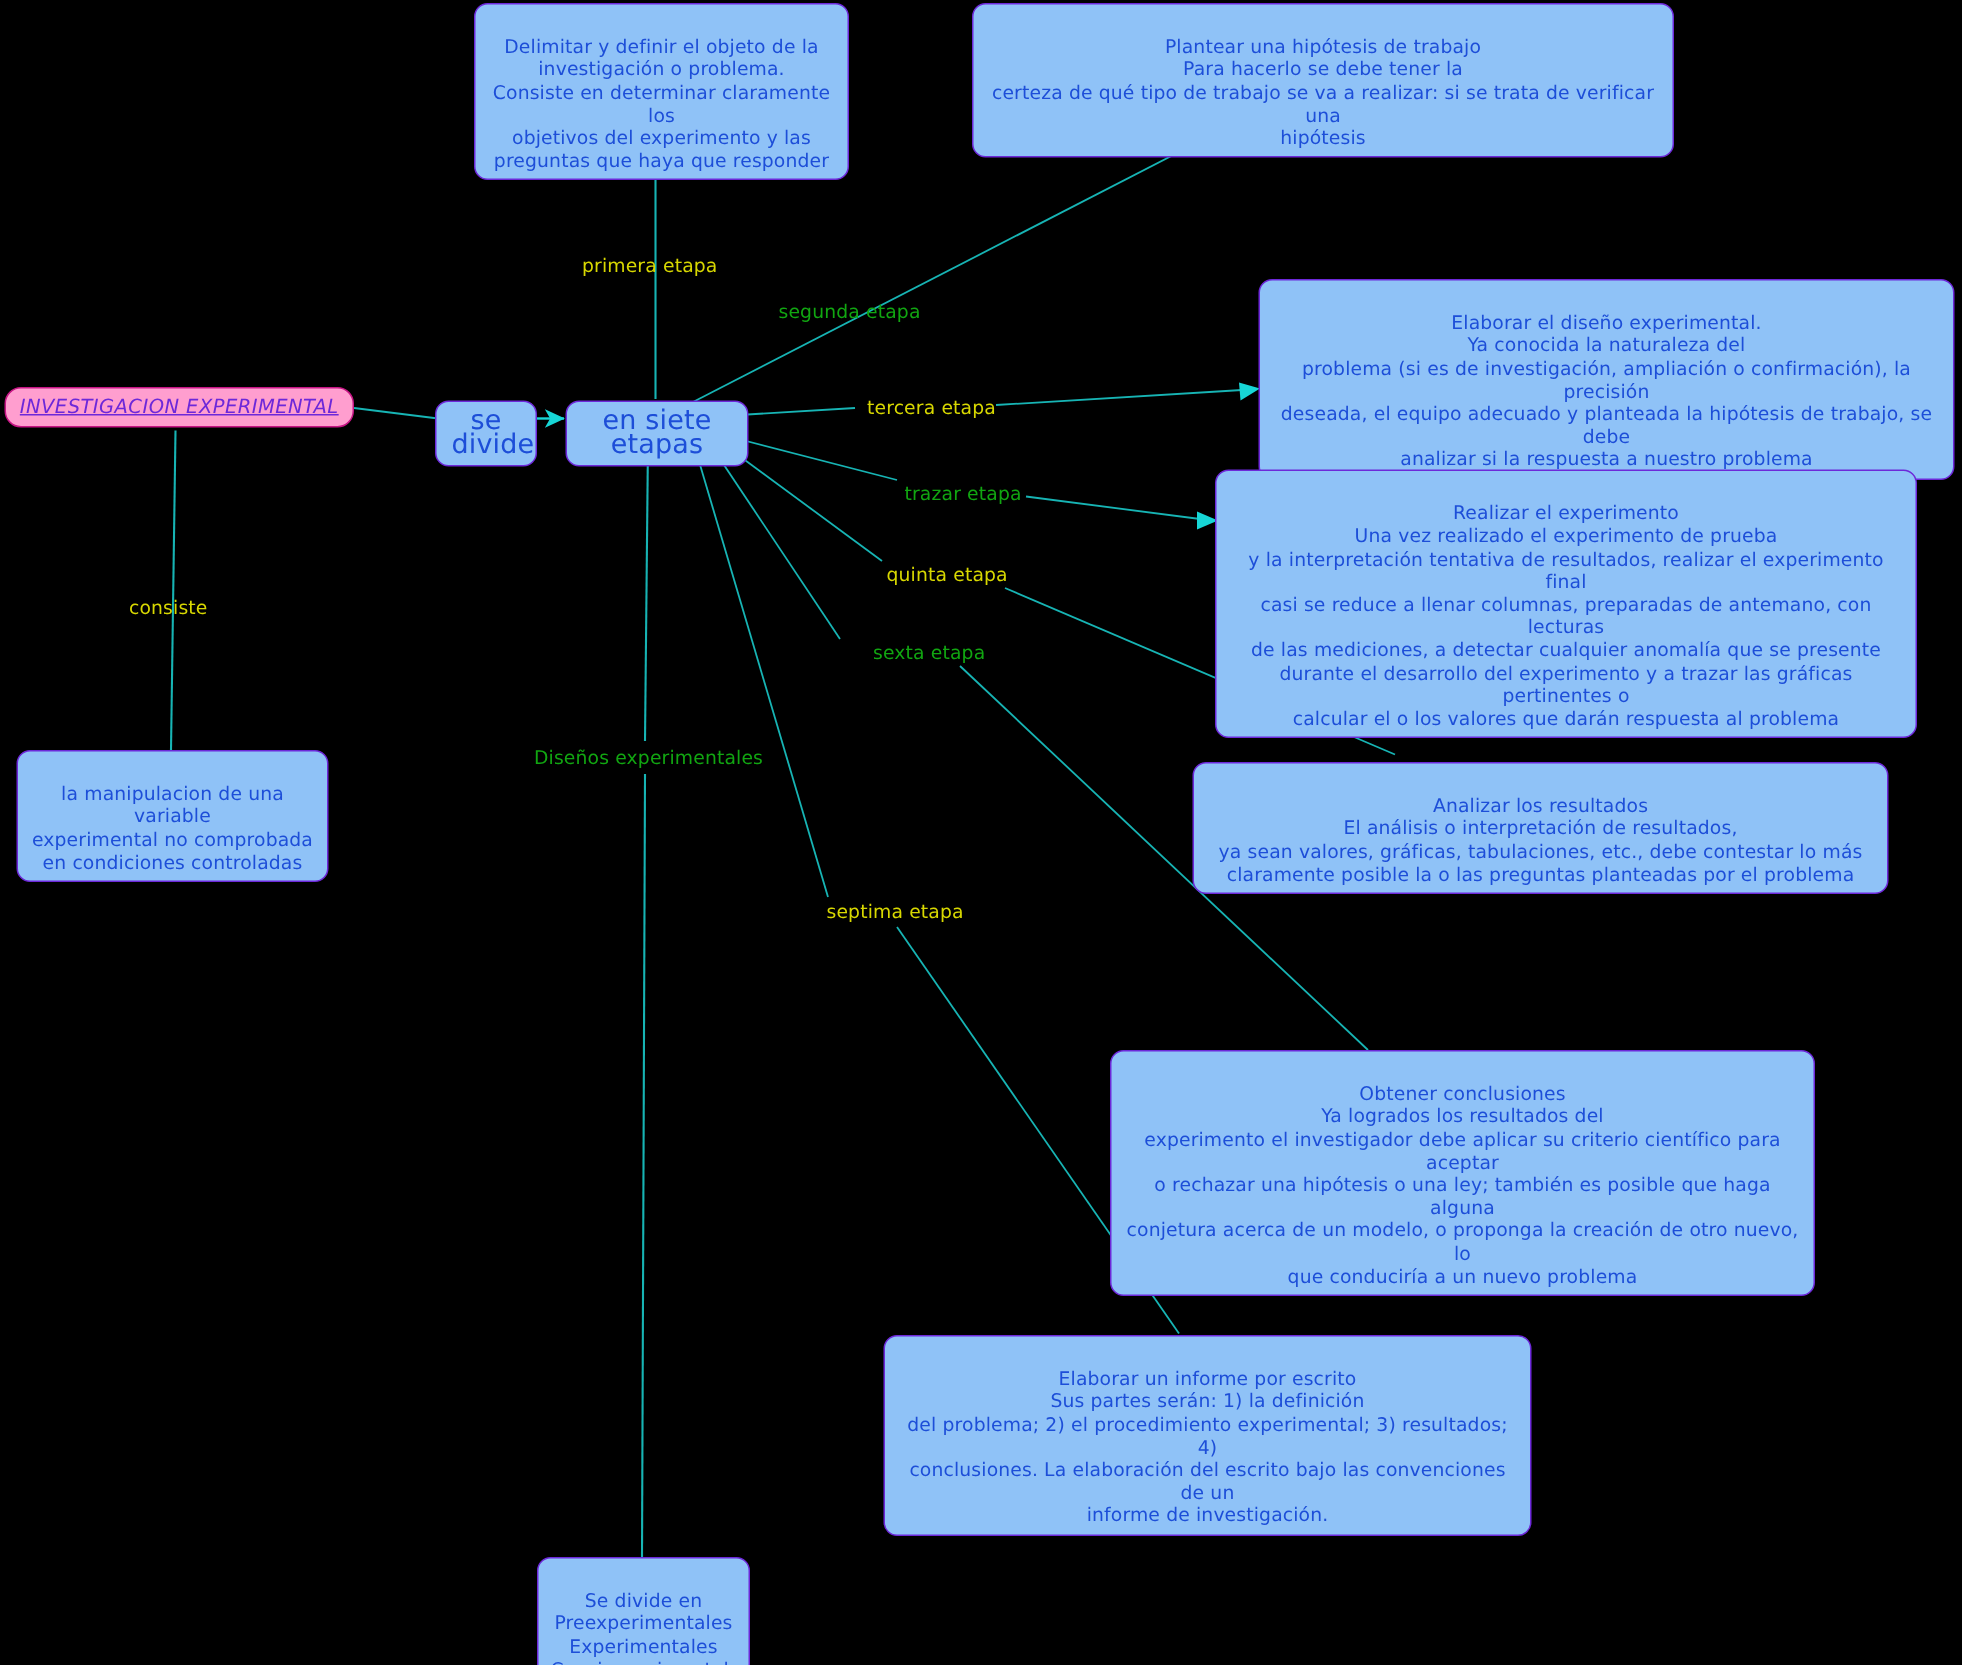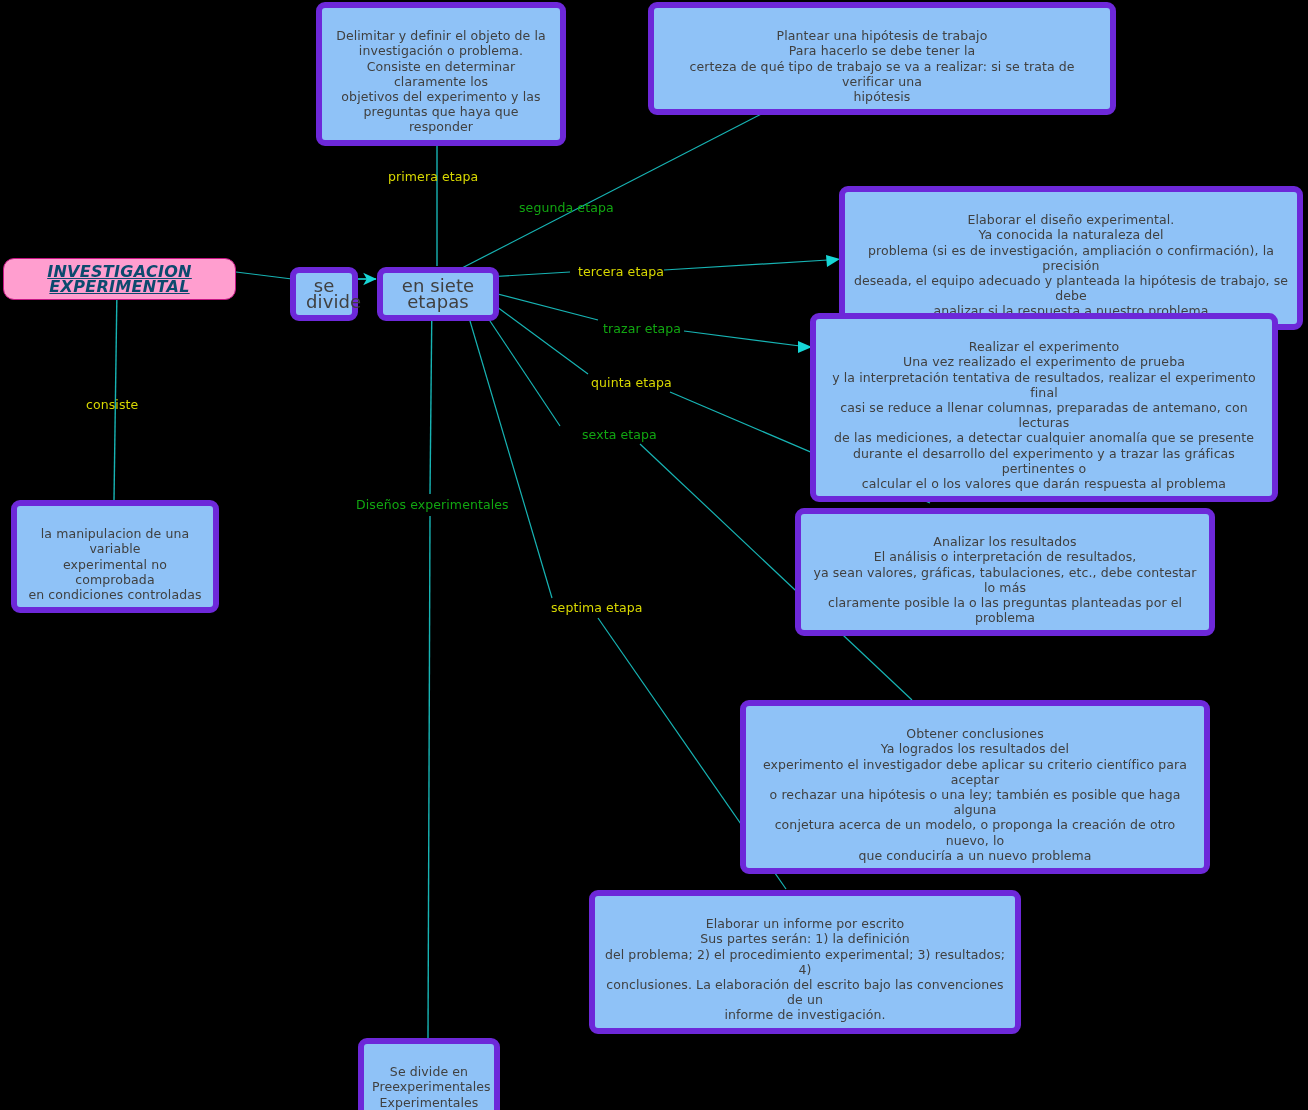--- a/index.html
+++ b/index.html
@@ -20,39 +20,39 @@
     left: 0;
     top: 0;
     width: 1308px;
     height: 1110px;
     pointer-events: none;
   }
   .node {
     position: absolute;
     box-sizing: border-box;
     background: #8FC2F7;
-    border: 6px solid #6d28d9;
+    border: 1px solid #6d28d9;
     border-radius: 9px;
-    color: #404040;
+    color: #1d4ed8;
     font-size: 12.5px;
     line-height: 15.2px;
     text-align: center;
     padding: 5px 8px;
     letter-spacing: 0.1px;
     z-index: 3;
   }
   .node.root {
     background: #FF9ECF;
     border: 1px solid #C71585;
     border-radius: 11px;
-    color: #0c4a6e;
+    color: #6d28d9;
     font-style: italic;
-    font-weight: bold;
+    font-weight: normal;
     text-decoration: underline;
-    font-size: 16px;
+    font-size: 13px;
     letter-spacing: 0.3px;
   }
   .node.small {
     font-size: 18px;
     line-height: 16px;
     padding: 5px 10px;
   }
   .link-label {
     position: absolute;
     font-size: 12.5px;
@@ -152,21 +152,21 @@
   <div class="node" style="left:810px; top:313px; width:468px; white-space:pre-line;">
     <span>Realizar el experimento
 Una vez realizado el experimento de prueba
 y la interpretación tentativa de resultados, realizar el experimento final
 casi se reduce a llenar columnas, preparadas de antemano, con lecturas
 de las mediciones, a detectar cualquier anomalía que se presente
 durante el desarrollo del experimento y a trazar las gráficas pertinentes o
 calcular el o los valores que darán respuesta al problema</span>
   </div>
 
-  <div class="node" style="left:795px; top:508px; width:420px; white-space:pre-line;">
+  <div class="node" style="left:795px; top:508px; width:464px; white-space:pre-line;">
     <span>Analizar los resultados
 El análisis o interpretación de resultados,
 ya sean valores, gráficas, tabulaciones, etc., debe contestar lo más
 claramente posible la o las preguntas planteadas por el problema</span>
   </div>
 
   <div class="node" style="left:740px; top:700px; width:470px; white-space:pre-line;">
     <span>Obtener conclusiones
 Ya logrados los resultados del
 experimento el investigador debe aplicar su criterio científico para aceptar

